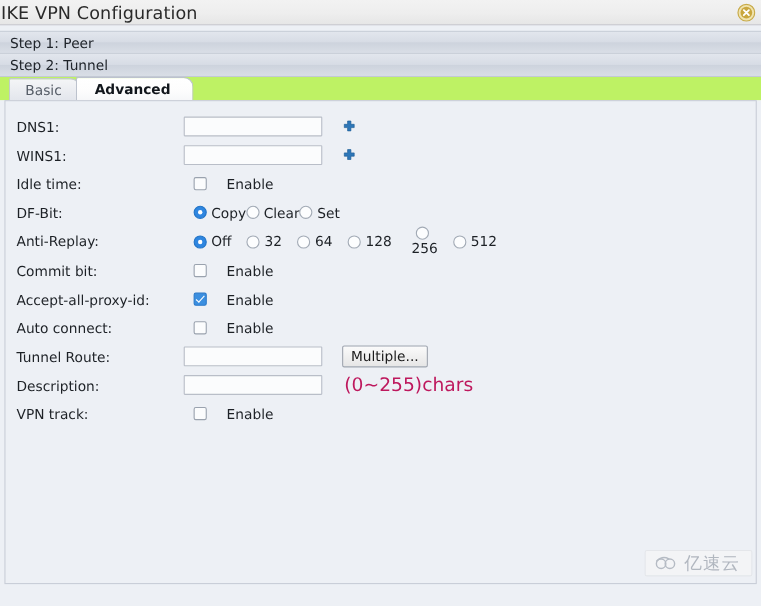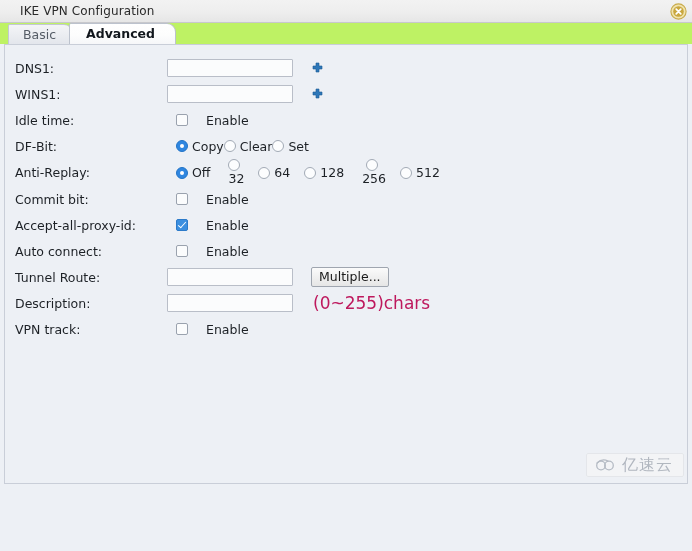--- a/index.html
+++ b/index.html
@@ -27,22 +27,22 @@
   .titlebar {
     position: relative;
     height: 23px;
     box-sizing: border-box;
     background: linear-gradient(to bottom, #f2f2f2 0%, #eeeeee 55%, #e6e6e6 100%);
     border-bottom: 1px solid #c8c8cc;
     display: flex;
     align-items: center;
   }
   .titlebar-title {
-    padding-left: 20px;
-    font-size: 12px;
+    padding-left: 1px;
+    font-size: 16px;
     color: #2a2a2a;
     letter-spacing: 0.1px;
     white-space: nowrap;
   }
   .close-btn {
     position: absolute;
     right: 5px;
     top: 3px;
     width: 17px;
     height: 17px;
@@ -247,21 +247,21 @@
 
   
   .dfbit .radio-wrap { margin-left: 0; }
   .dfbit .radio-wrap + .radio-wrap { margin-left: 0; }
   .dfbit .rw0 { margin-left: 9px; }
   .dfbit .rw1 { margin-left: 59px; }
   .dfbit .rw2 { margin-left: 73px; }
 
   .antireplay .radio-wrap { margin-left: 0; }
   .antireplay .ar0 { margin-left: 9px; }
-  .antireplay .ar1 { margin-left: 14px; flex-direction: column; }
+  .antireplay .ar1 { margin-left: 14px; }
   .antireplay .ar2 { margin-left: 14px; }
   .antireplay .ar3 { margin-left: 14px; }
   .antireplay .ar4 { margin-left: 14px; flex-direction: column; }
   .antireplay .ar5 { margin-left: 14px; }
 
   
   .btn {
     margin-left: 18px;
     height: 20px;
     padding: 0 7px;
@@ -315,20 +315,24 @@
     <div class="titlebar-title">IKE VPN Configuration</div>
     <div class="close-btn">
       <svg width="17" height="17" viewBox="0 0 17 17">
         <circle cx="8.5" cy="8.5" r="7.6" fill="#f0e3ae" stroke="#c8ab4a" stroke-width="1.1"></circle>
         <circle cx="8.5" cy="8.5" r="5.3" fill="#c9a73e"></circle>
         <path d="M6.2 6.2 L10.8 10.8 M10.8 6.2 L6.2 10.8" stroke="#ffffff" stroke-width="1.7" stroke-linecap="round"></path>
       </svg>
     </div>
   </div>
 
+  <div class="steps">
+    <div class="step-row first">Step 1: Peer</div>
+    <div class="step-row">Step 2: Tunnel</div>
+  </div>
 
   <div class="tabstrip">
     <div class="tab">Basic</div>
     <div class="tab active">Advanced</div>
   </div>
 
   <div class="panel">
     <div class="form">
 
       <div class="row">

